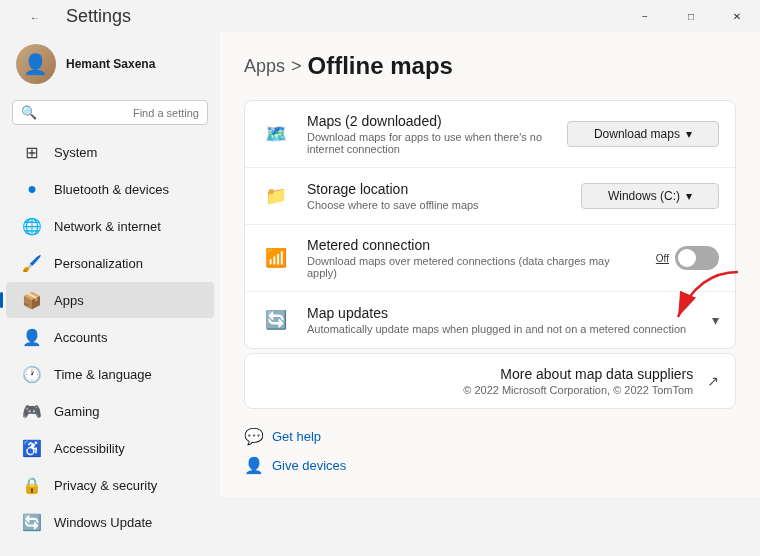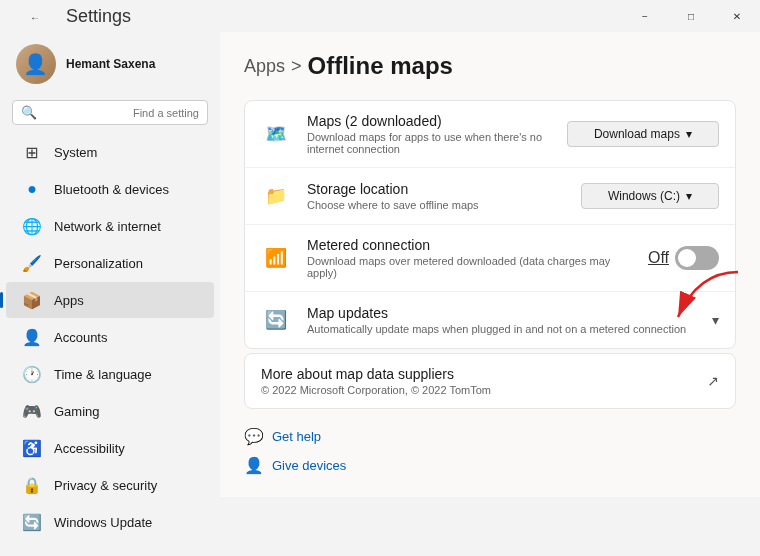--- a/index.html
+++ b/index.html
@@ -244,21 +244,21 @@
       width: 18px;
       height: 18px;
       background: white;
       border-radius: 50%;
       position: absolute;
       top: 3px;
       left: 3px;
       transition: left 0.2s;
     }
     .toggle.off .toggle-thumb { left: 3px; }
-    .toggle-label { font-size: 16px; color: #333; text-decoration: underline; }
+    .toggle-label { font-size: 10px; color: #333; text-decoration: underline; }
 
     
     .chevron-icon { font-size: 14px; color: #555; cursor: pointer; }
 
     
     .ext-link-icon { font-size: 14px; color: #555; cursor: pointer; }
 
     
     .help-section {
       margin-top: 16px;
@@ -413,21 +413,21 @@
               <span>Windows (C:)</span>
               <span>▾</span>
             </button>
           </div>
         </div>
 
         <div class="settings-row">
           <div class="row-icon">📶</div>
           <div class="row-text">
             <div class="row-title">Metered connection</div>
-            <div class="row-subtitle">Download maps over metered downloaded (data charges may apply)</div>
+            <div class="row-subtitle">Download maps over metered connections (data charges may apply)</div>
           </div>
           <div class="row-control">
             <span class="toggle-label">Off</span>
             <div class="toggle off">
               <div class="toggle-thumb"></div>
             </div>
           </div>
         </div>
 
         <div class="settings-row" style="cursor:pointer;">
@@ -436,21 +436,21 @@
             <div class="row-title">Map updates</div>
             <div class="row-subtitle">Automatically update maps when plugged in and not on a metered connection</div>
           </div>
           <div class="row-control">
             <span class="chevron-icon">▾</span>
           </div>
         </div>
 
       </div>
 
-      <div class="settings-card" style="margin-top:0;">
+      <div class="settings-card" style="margin-top:0;text-align:right;">
         <div class="settings-row" style="cursor:pointer;">
           <div class="row-text">
             <div class="row-title">More about map data suppliers</div>
             <div class="row-subtitle">© 2022 Microsoft Corporation, © 2022 TomTom</div>
           </div>
           <div class="row-control">
             <span class="ext-link-icon">↗</span>
           </div>
         </div>
       </div>

